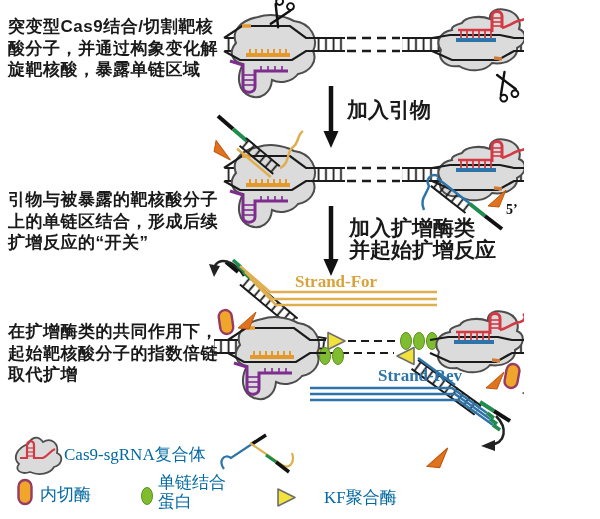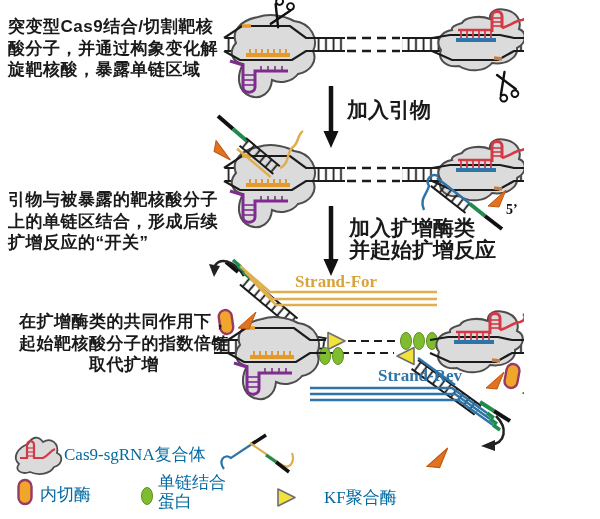--- a/index.html
+++ b/index.html
@@ -1,21 +1,21 @@
 <!DOCTYPE html>
 <html><head>
 <meta charset="utf-8">
 <style>
   html,body{margin:0;padding:0;background:#fff;}
   #fig{position:relative;width:524px;height:519px;background:#fff;overflow:hidden;
        font-family:"Liberation Sans",sans-serif;}
   #art{position:absolute;left:0;top:0;}
   .txt{position:absolute;color:#191919;font-weight:bold;white-space:pre-line;}
   .step{left:8px;width:232px;font-size:17px;line-height:21.5px;letter-spacing:0.5px;}
-  #step1{top:16px;} #step2{top:149px;margin-top:40px;} #step3{top:311px;text-align:center;}
+  #step1{top:16px;} #step2{top:149px;margin-top:40px;} #step3{top:321px;}
   .flowlbl{font-size:21px;line-height:22px;}
   #lblAdd1{left:347px;top:99px;}
   #lblAdd2{left:349px;top:217px;}
   .strand{font-family:"Liberation Serif",serif;font-size:17px;font-weight:bold;}
   #strandFor{left:295px;top:272px;color:#D9A33B;}
   #strandRev{left:378px;top:366px;color:#2E74A8;}
   #fivePrime{left:506px;top:202px;color:#111;font-family:"Liberation Serif",serif;
              font-size:14px;font-weight:bold;}
   .leg{position:absolute;color:#0369a1;font-family:"Liberation Serif",serif;
        font-size:17px;font-weight:normal;white-space:pre-line;}

